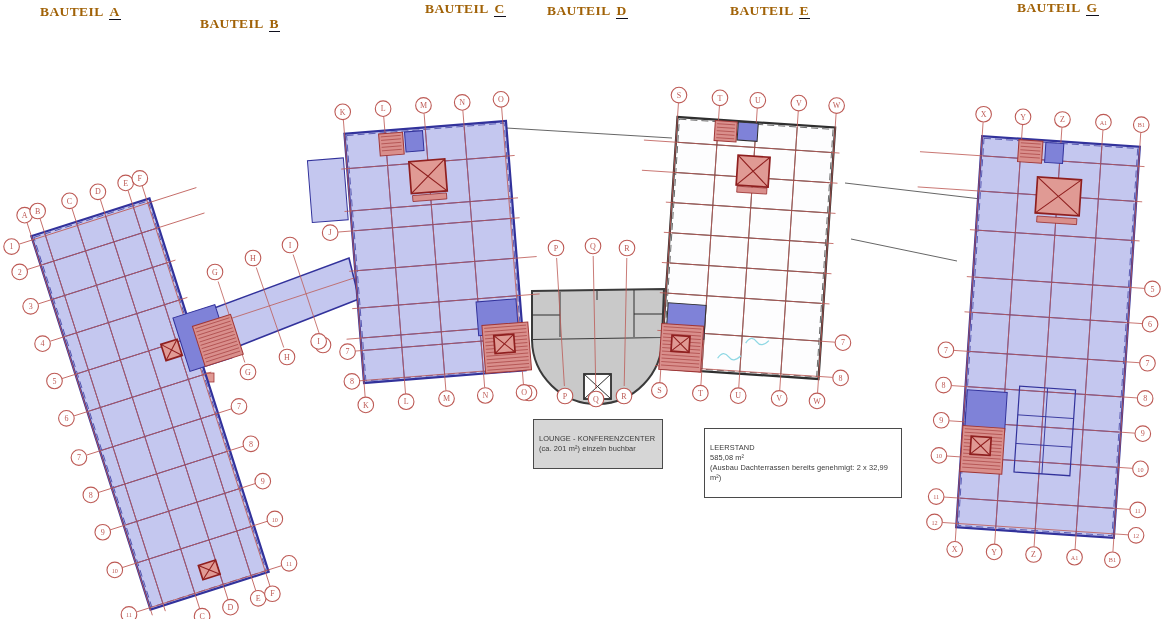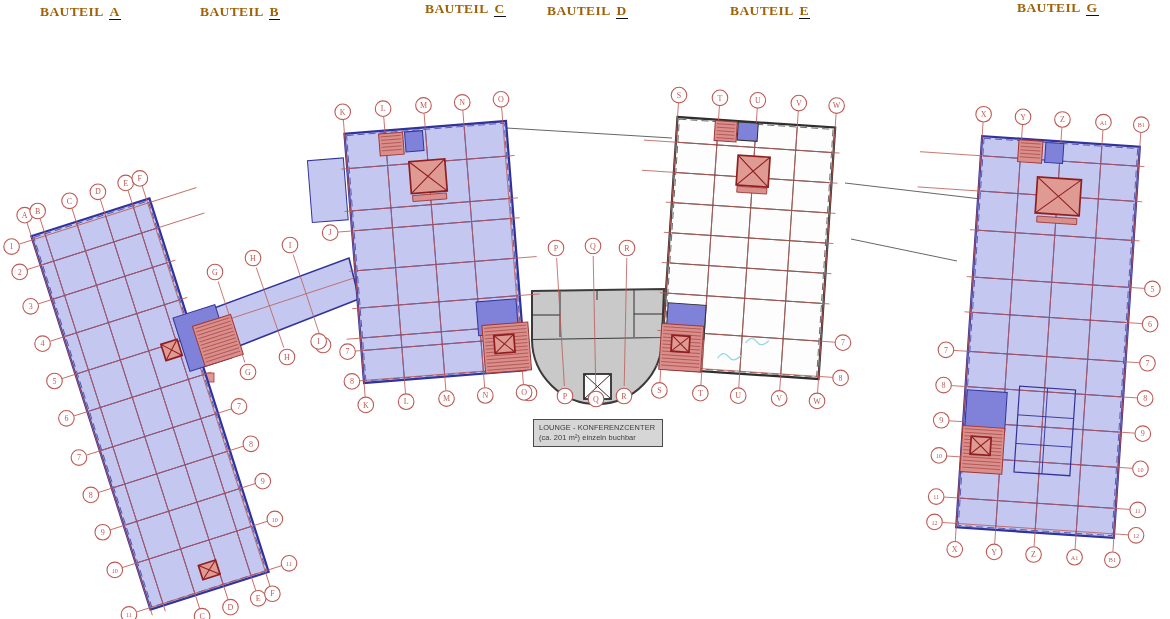--- a/index.html
+++ b/index.html
@@ -3,21 +3,21 @@
 <meta charset="utf-8">
 <style>
   html,body{margin:0;padding:0;background:#fff;}
   .stage{position:relative;width:1170px;height:619px;background:#ffffff;overflow:hidden;
          font-family:"Liberation Sans",sans-serif;}
   svg#plan{position:absolute;left:0;top:0;}
   .hdr{position:absolute;font-family:"Liberation Serif",serif;font-weight:bold;
        font-size:13.5px;color:#a16207;letter-spacing:.4px;white-space:nowrap;}
   .hdr .u{border-bottom:1.6px solid #10101e;padding:0 1px 0 1px;margin-left:2px;}
   .ann{position:absolute;border:1.3px solid #4a4a4a;color:#3a3a3a;line-height:1.35;
-       padding:3px 5px;font-size:7.4px;letter-spacing:.1px;}
+       padding:14px 5px;font-size:7.4px;letter-spacing:.1px;}
   .ann.lounge{left:533px;top:419px;width:118px;background:#d6d6d6;}
   .ann.leerstand{left:704px;top:428px;width:186px;background:#ffffff;}
 </style>
 </head>
 <body>
 
 <div class="stage">
   <svg id="plan" width="1170" height="619" viewBox="0 0 1170 619">
       <g>
         <line x1="506" y1="128" x2="672" y2="138" stroke="#555555" stroke-width="0.9"></line>
@@ -451,25 +451,30 @@
         <circle cx="1074.5419740302375" cy="557.2432519160989" r="7.8" fill="#ffffff" stroke="#bd5a55" stroke-width="1.1"></circle>
         <text x="1074.5419740302375" y="559.9432519160989" text-anchor="middle" font-size="6.2" font-family="&quot;Liberation Serif&quot;,serif" fill="#bd5a55">A1</text>
         <circle cx="1141.274026282272" cy="124.71491804393312" r="7.8" fill="#ffffff" stroke="#bd5a55" stroke-width="1.1"></circle>
         <text x="1141.274026282272" y="127.41491804393313" text-anchor="middle" font-size="6.2" font-family="&quot;Liberation Serif&quot;,serif" fill="#bd5a55">B1</text>
         <circle cx="1112.378605707872" cy="559.7563582192669" r="7.8" fill="#ffffff" stroke="#bd5a55" stroke-width="1.1"></circle>
         <text x="1112.378605707872" y="562.4563582192669" text-anchor="middle" font-size="6.2" font-family="&quot;Liberation Serif&quot;,serif" fill="#bd5a55">B1</text>
       </g>
     </svg>
   <div>
       <div class="hdr" style="left: 40px; top: 4px;"><span>BAUTEIL </span><span class="u">A</span></div>
-      <div class="hdr" style="left: 200px; top: 4px;"><span>BAUTEIL </span><span class="u">B</span></div>
+      <div class="hdr" style="left: 200px; top: 16px;"><span>BAUTEIL </span><span class="u">B</span></div>
       <div class="hdr" style="left: 401px; top: 1px; margin-left: 24px;"><span>BAUTEIL </span><span class="u">C</span></div>
       <div class="hdr" style="left: 547px; top: 3px; text-align: right;"><span>BAUTEIL </span><span class="u">D</span></div>
       <div class="hdr" style="left: 730px; top: 3px; text-align: right;"><span>BAUTEIL </span><span class="u">E</span></div>
       <div class="hdr" style="left: 1017px; top: 0px; font-family: Liberation Serif, serif;"><span>BAUTEIL </span><span class="u">G</span></div>
     </div>
 
   <div class="ann lounge">
     <div>LOUNGE - KONFERENZCENTER</div>
     <div>(ca. 201 m²) einzeln buchbar</div>
   </div>
 
+  <div class="ann leerstand">
+    <div>LEERSTAND</div>
+    <div>585,08 m²</div>
+    <div>(Ausbau Dachterrassen bereits genehmigt: 2 x 32,99 m²)</div>
+  </div>
 </div>
 
 </body></html>

